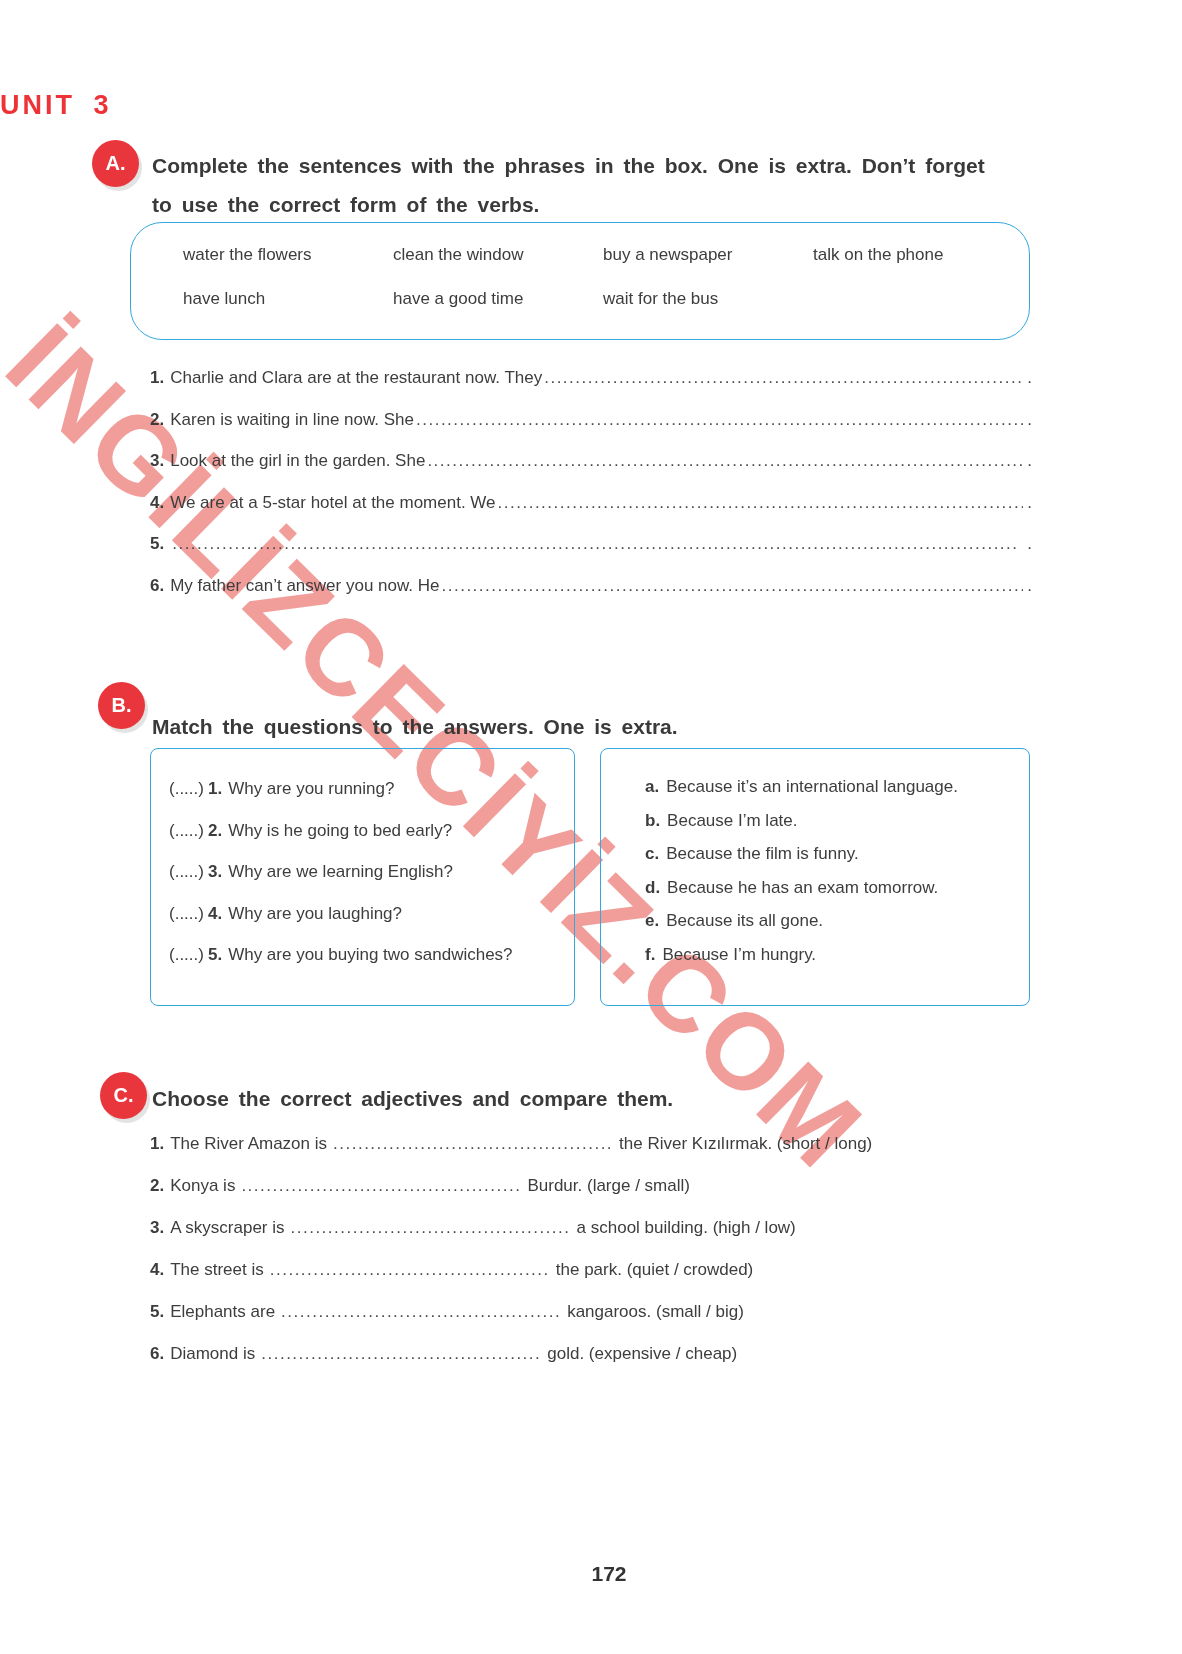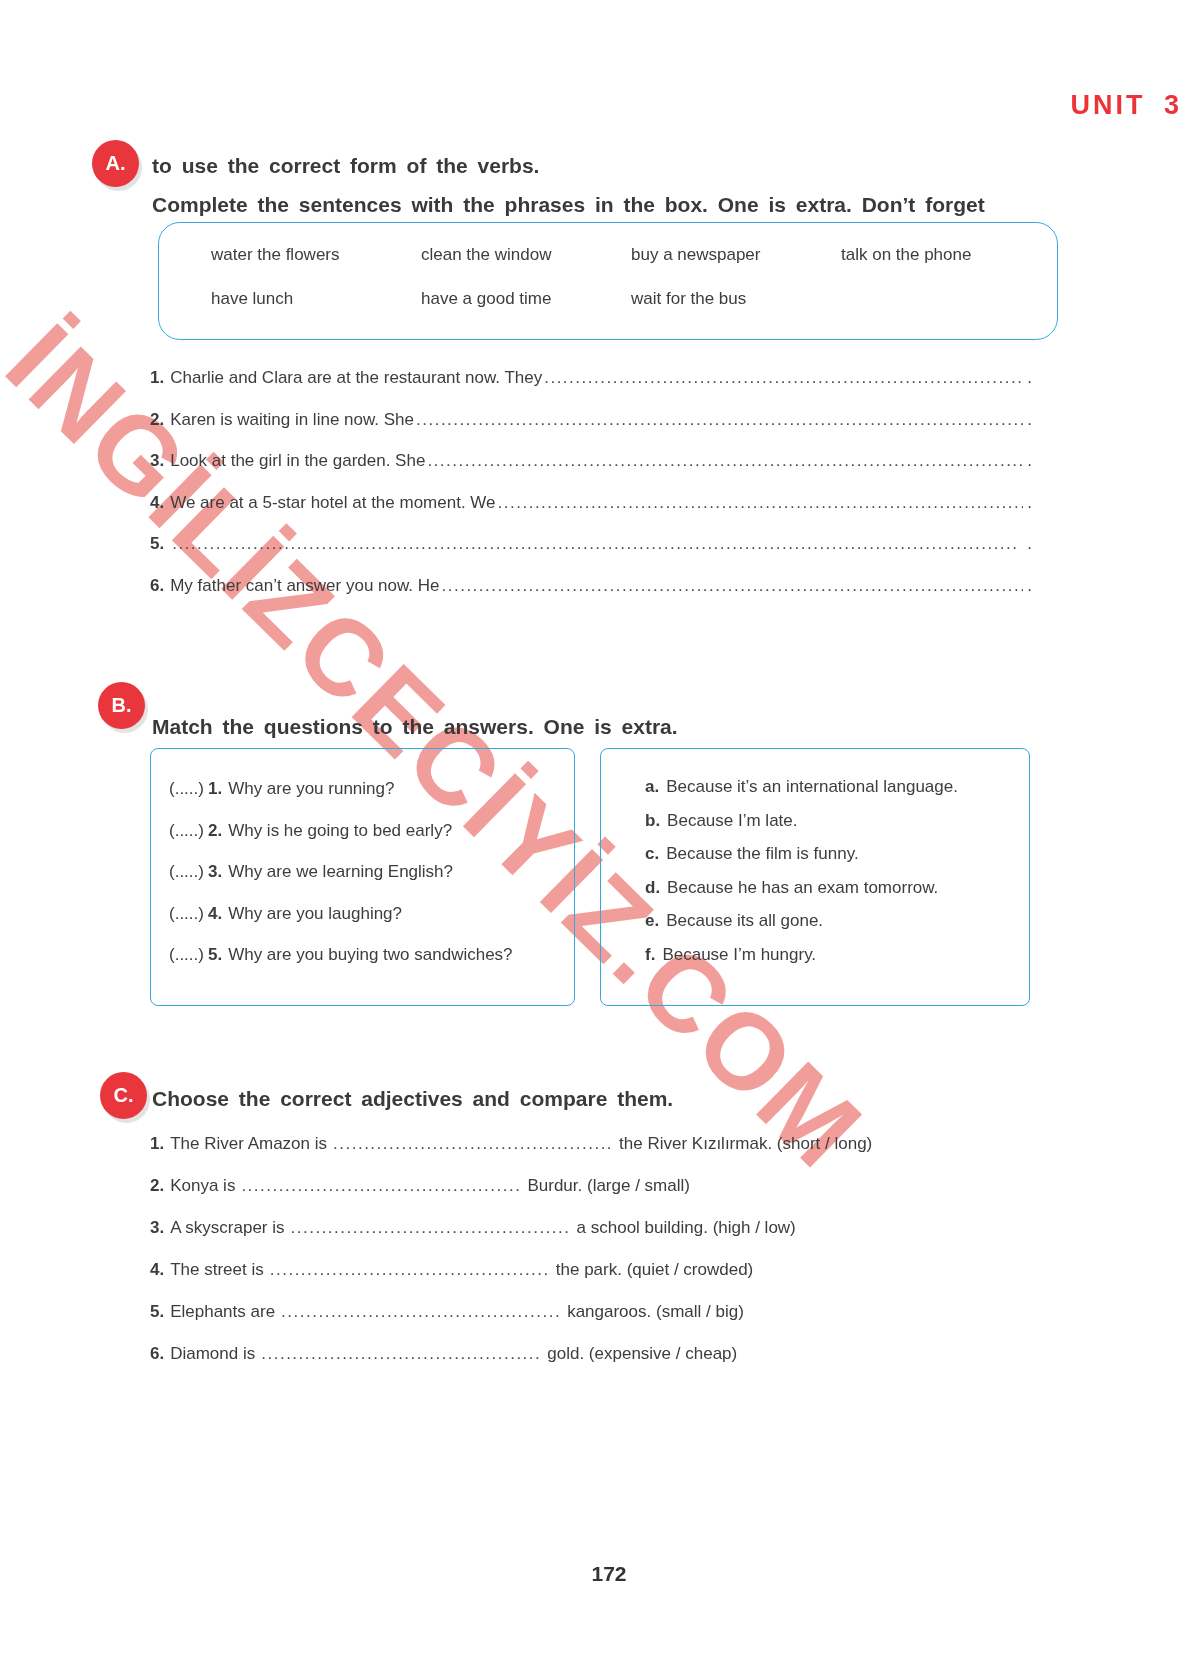--- a/index.html
+++ b/index.html
@@ -25,21 +25,21 @@
     white-space:nowrap;
     color:rgba(238,134,130,0.80);
     z-index:0;
     pointer-events:none;
   }
   .content { position:absolute; inset:0; z-index:1; }
 
   
   .unit-title {
     position:absolute; top:90px; left:0; width:100%;
-    text-align:right;
+    text-align:left;
     font-size:27px; font-weight:700;
     letter-spacing:3px; word-spacing:8px;
     color:#ee3338;
   }
 
   
   .badge {
     position:absolute;
     width:47px; height:47px;
     border-radius:50%;
@@ -63,23 +63,22 @@
   .heading-a { top:146px; left:152px; width:900px; }
   .heading-b { top:707px; left:152px; width:900px; }
   .heading-c { top:1079px; left:152px; width:900px; }
 
   
   .phrase-box {
     position:absolute;
     top:222px; left:130px;
     width:900px; height:118px;
     border:1.5px solid #35a8dd;
-    border-radius:22px;
+    border-radius:32px;
     padding:22px 0 0 52px;
-    margin-left:28px;
   }
   .phrase-row { display:flex; margin-bottom:24px; }
   .phrase-row span {
     width:210px;
     font-size:17px;
     color:#3d3d3d;
   }
 
   
   .a-sentences { position:absolute; top:368px; left:150px; width:882px; }
@@ -148,22 +147,22 @@
 <div class="page">
 
   <div class="watermark">İNGİLİZCECİYİZ.COM</div>
 
   <div class="content">
 
     <div class="unit-title">UNIT 3</div>
 
     <div class="badge badge-a">A.</div>
     <div class="section-heading heading-a">
+      <div>Complete the sentences with the phrases in the box. One is extra. Don’t forget</div>
       <div>to use the correct form of the verbs.</div>
-      <div>Complete the sentences with the phrases in the box. One is extra. Don’t forget</div>
     </div>
 
     <div class="phrase-box">
       <div class="phrase-row">
         <span>water the flowers</span>
         <span>clean the window</span>
         <span>buy a newspaper</span>
         <span>talk on the phone</span>
       </div>
       <div class="phrase-row">

